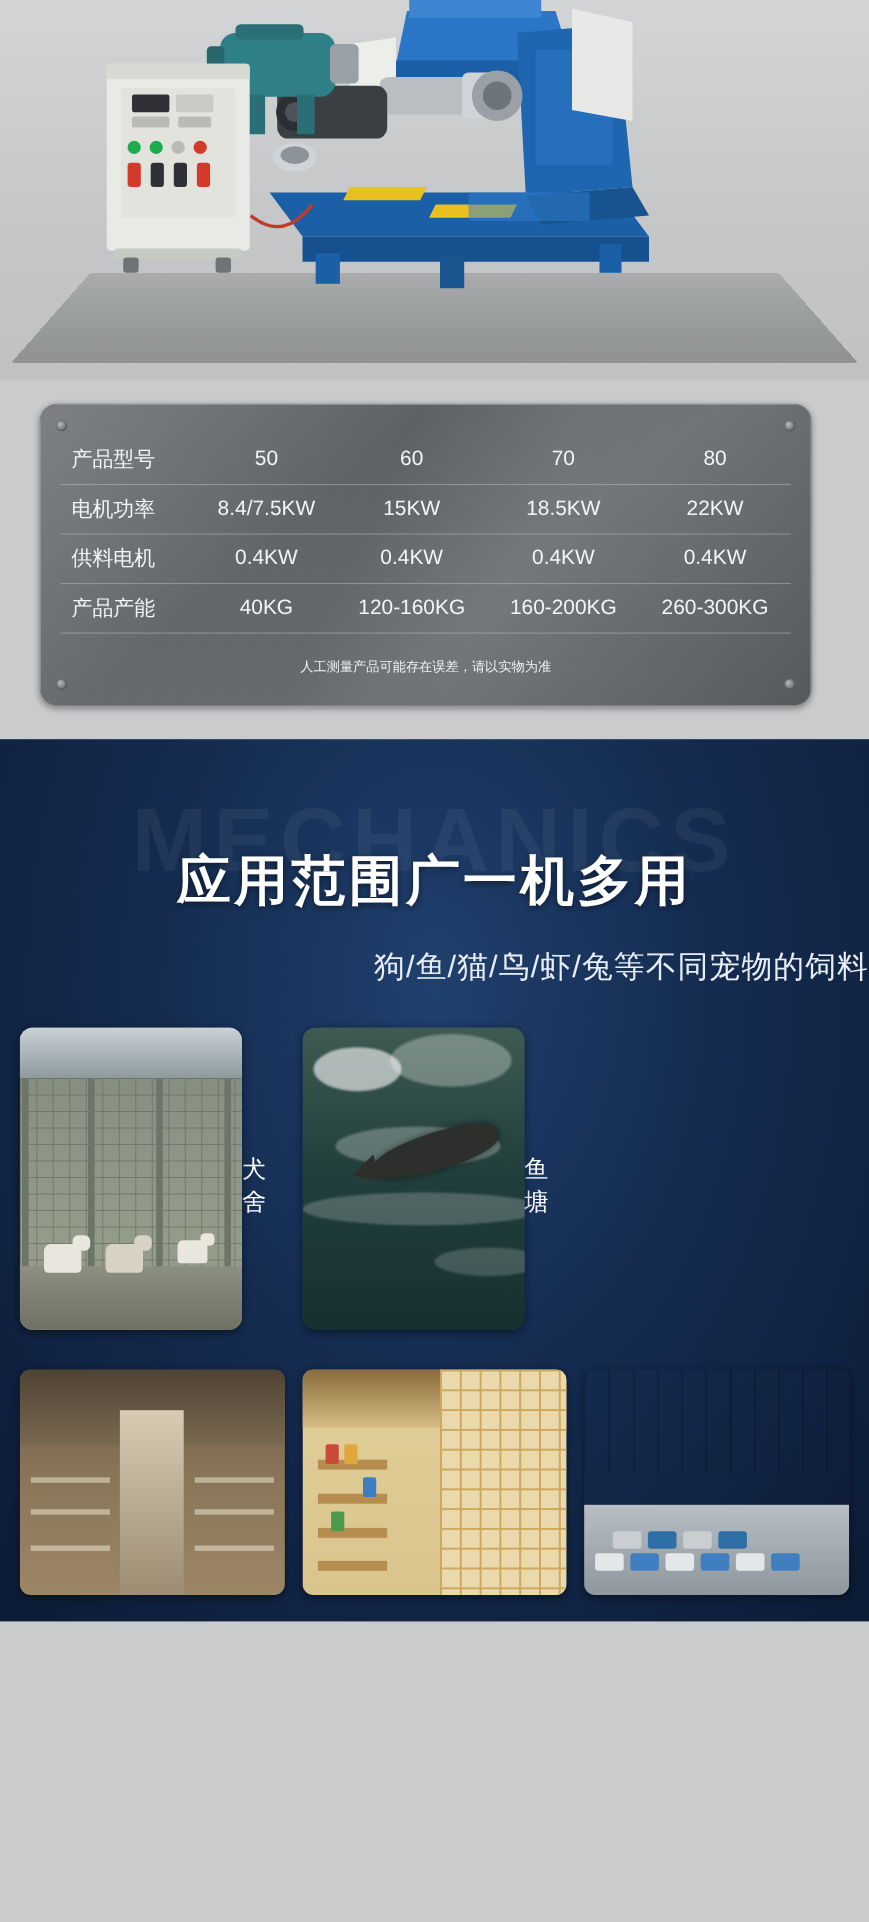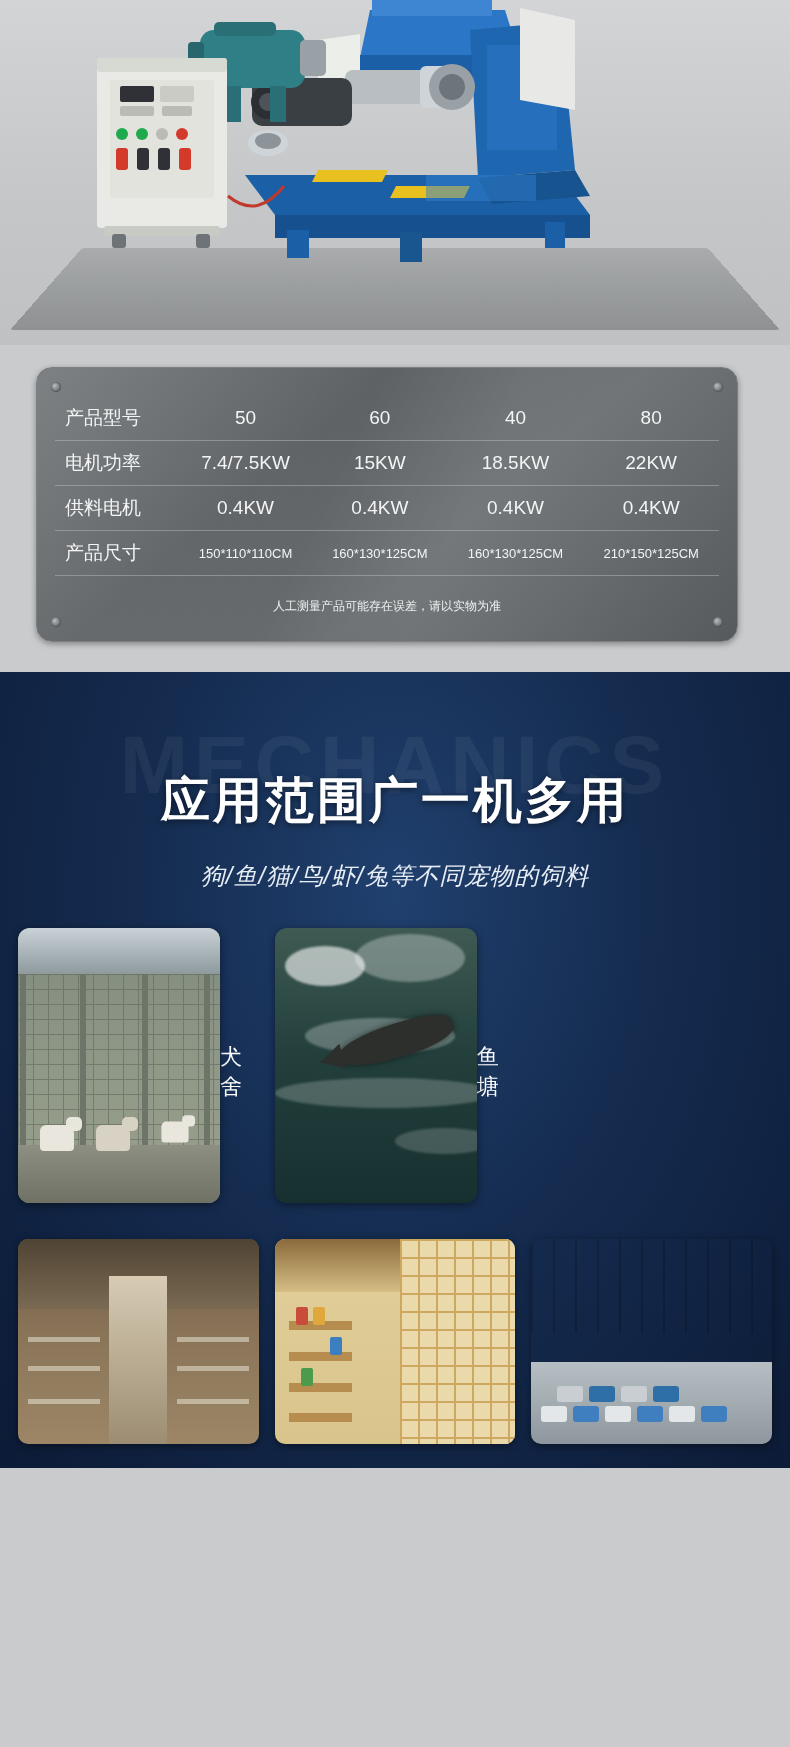--- a/index.html
+++ b/index.html
@@ -104,26 +104,25 @@
     color: #ffffff;
     font-size: 49px;
     font-weight: bold;
     letter-spacing: 3px;
     padding-top: 72px;
     text-shadow: 0 2px 6px rgba(0,0,0,.5);
     margin-top: 24px;
   }
   .h2 {
     position: relative;
-    text-align: center;
+    text-align: right;
     color: #e8eef6;
-    font-size: 24px;
+    font-size: 28px;
     padding-top: 26px;
     letter-spacing: 1px;
-    font-style: italic;
   }
   .grid {
     position: relative;
     display: grid;
     grid-template-columns: repeat(3, 1fr);
     gap: 14px 16px;
     padding: 36px 18px 0 18px;
   }
   .cell { display: flex; flex-direction: row; align-items: center; }
   .thumb {
@@ -279,43 +278,43 @@
       <span class="screw s-tr"></span>
       <span class="screw s-bl"></span>
       <span class="screw s-br"></span>
 
       <table class="spec">
         <tbody>
           <tr>
             <td class="lbl">产品型号</td>
             <td>50</td>
             <td>60</td>
-            <td>40</td>
+            <td>70</td>
             <td>80</td>
           </tr>
           <tr>
             <td class="lbl">电机功率</td>
-            <td>7.4/7.5KW</td>
+            <td>8.4/7.5KW</td>
             <td>15KW</td>
             <td>18.5KW</td>
             <td>22KW</td>
           </tr>
           <tr>
             <td class="lbl">供料电机</td>
             <td>0.4KW</td>
             <td>0.4KW</td>
             <td>0.4KW</td>
             <td>0.4KW</td>
           </tr>
-          <tr class="small">
-            <td class="lbl">产品尺寸</td>
-            <td>150*110*110CM</td>
-            <td>160*130*125CM</td>
-            <td>160*130*125CM</td>
-            <td>210*150*125CM</td>
+          <tr>
+            <td class="lbl">产品产能</td>
+            <td>40KG</td>
+            <td>120-160KG</td>
+            <td>160-200KG</td>
+            <td>260-300KG</td>
           </tr>
         </tbody>
       </table>
 
       <div class="note">人工测量产品可能存在误差，请以实物为准</div>
     </div>
   </div>
 
   <div class="apps">
     <div class="ghost">MECHANICS</div>

